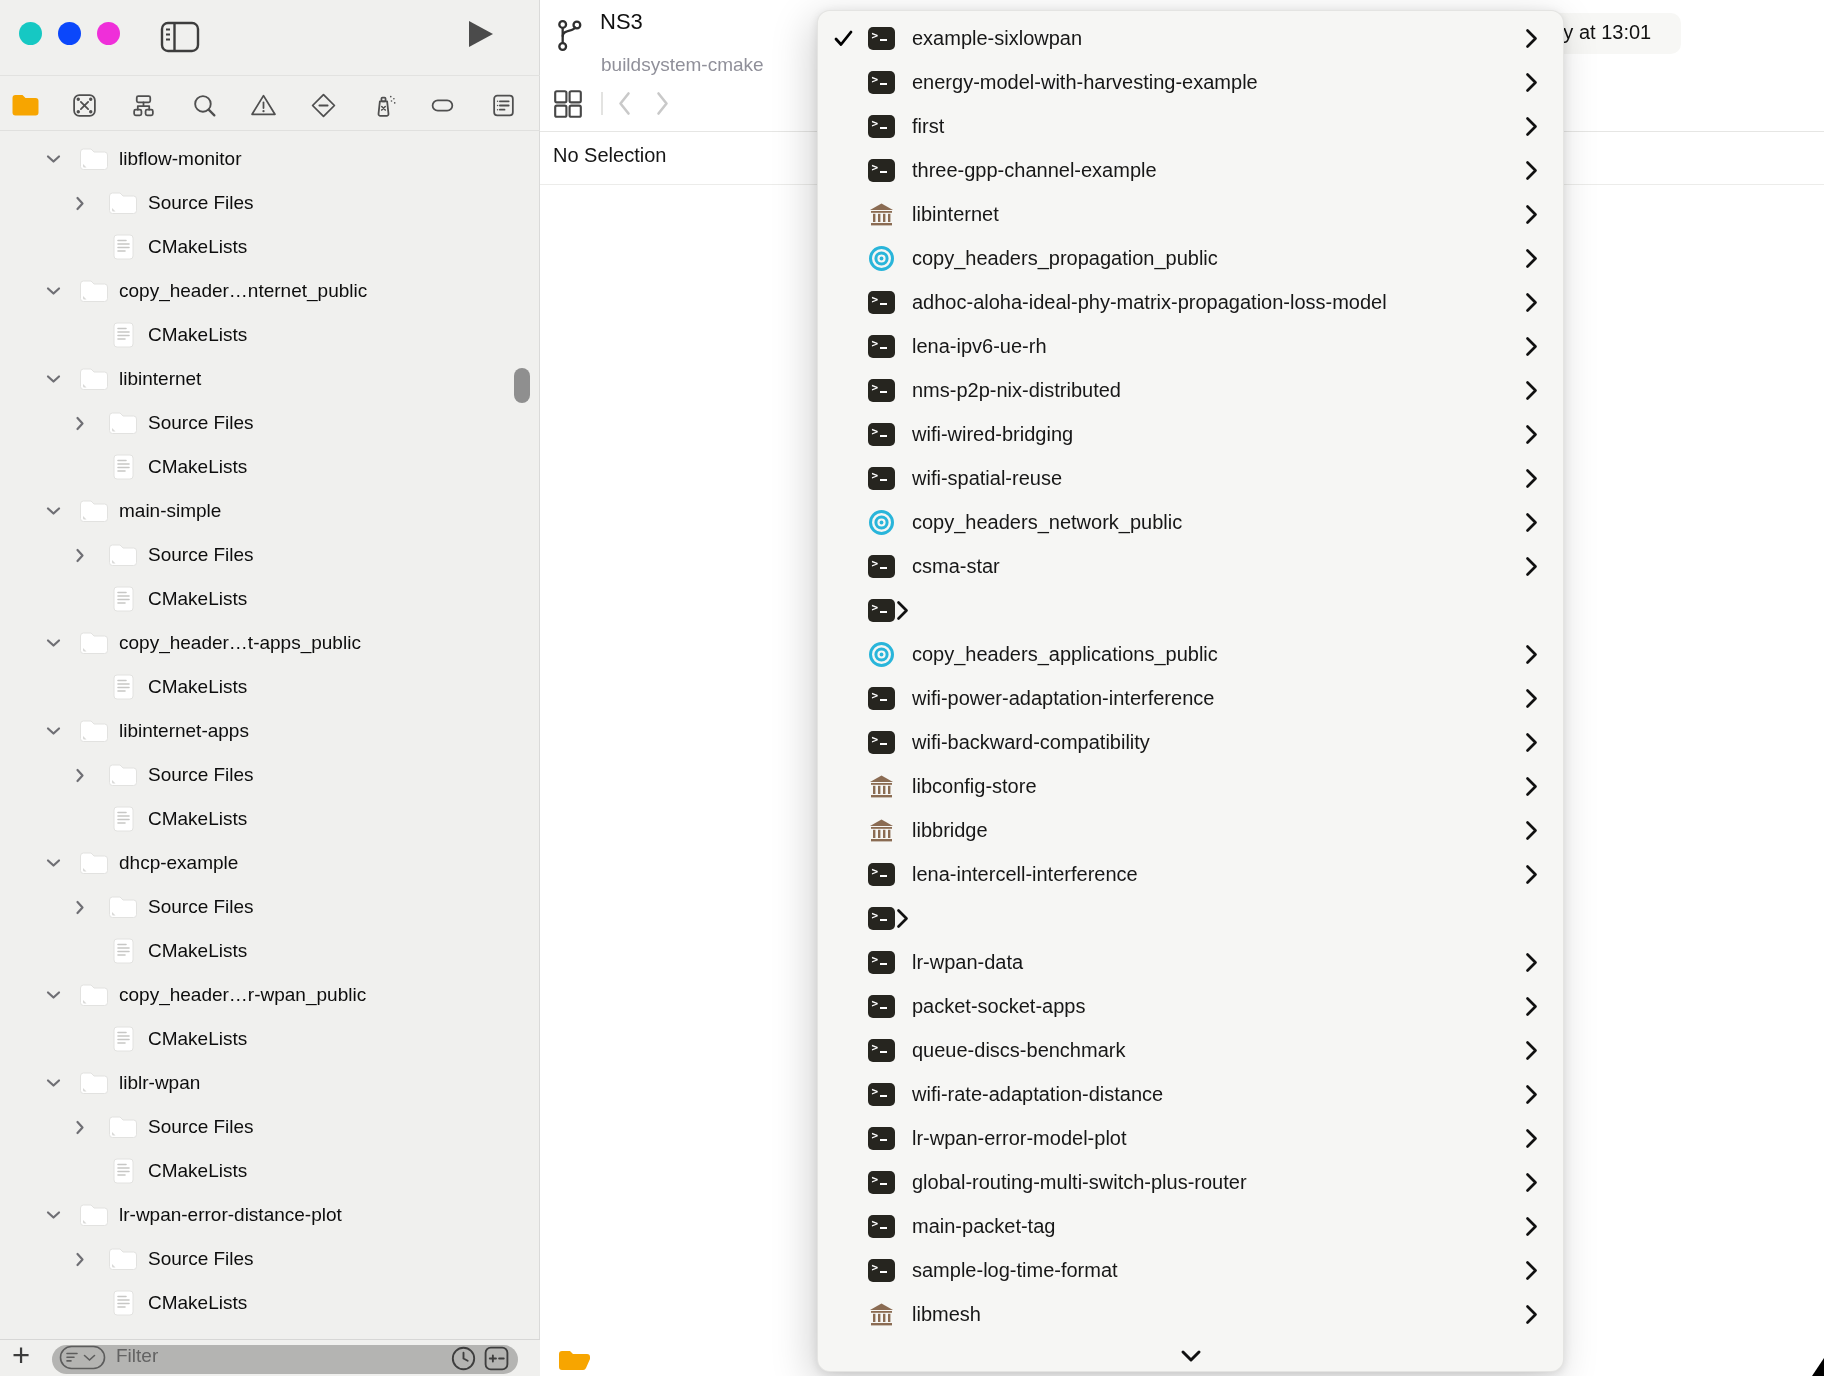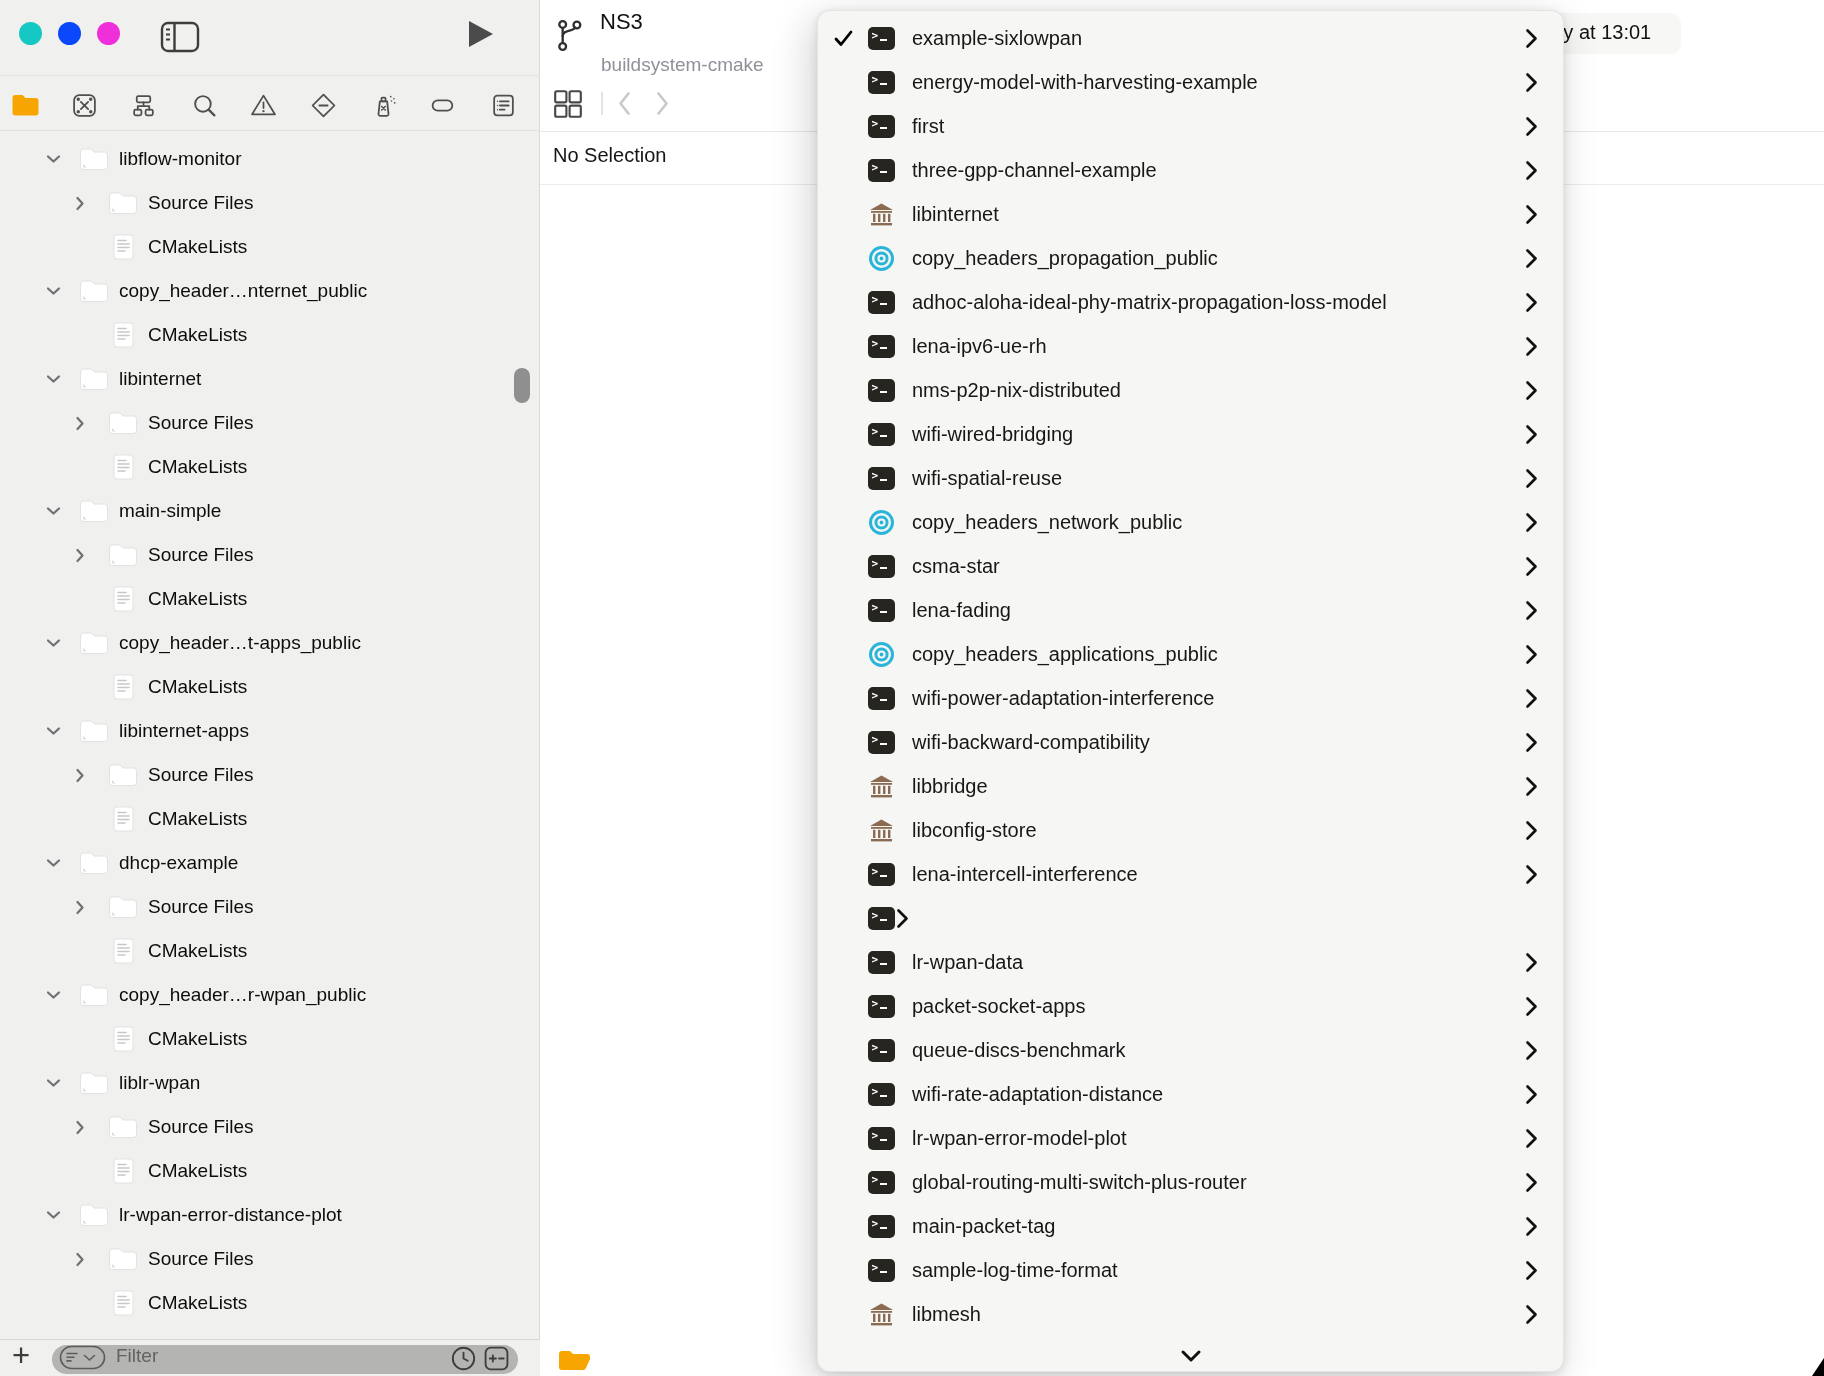--- a/index.html
+++ b/index.html
@@ -798,21 +798,20 @@
     </span>
   </div>
         <div class="menu-row">
     <span class="check-slot"></span>
     <span class="mi-slot">
             <span class="term-ic">
               <span class="gt">&gt;</span>
               <span class="us"></span>
             </span>
           </span>
-    <span class="menu-label">lena-fading</span>
     <span class="sub-chev">
       <svg width="13" height="21" viewBox="0 0 13 21" fill="none" stroke="#111" stroke-width="2.7" stroke-linecap="round" stroke-linejoin="round">
         <path d="M2.5 2.5 L10.5 10.5 L2.5 18.5"></path>
       </svg>
     </span>
   </div>
         <div class="menu-row">
     <span class="check-slot"></span>
     <span class="mi-slot">
             <svg width="27" height="27" viewBox="0 0 27 27" fill="none" stroke="#29b5da">
@@ -864,41 +863,41 @@
             <svg width="27" height="25" viewBox="0 0 27 25" fill="#8a6b52">
               <path d="M13.5 1.5 L25 8 H2 Z"></path>
               <rect x="3" y="9" width="21" height="1.8"></rect>
               <rect x="5" y="11.8" width="2.4" height="8.2"></rect>
               <rect x="10" y="11.8" width="2.4" height="8.2"></rect>
               <rect x="15" y="11.8" width="2.4" height="8.2"></rect>
               <rect x="20" y="11.8" width="2.4" height="8.2"></rect>
               <rect x="3" y="21" width="21" height="2.4"></rect>
             </svg>
           </span>
-    <span class="menu-label">libbridge</span>
+    <span class="menu-label">libconfig-store</span>
     <span class="sub-chev">
       <svg width="13" height="21" viewBox="0 0 13 21" fill="none" stroke="#111" stroke-width="2.7" stroke-linecap="round" stroke-linejoin="round">
         <path d="M2.5 2.5 L10.5 10.5 L2.5 18.5"></path>
       </svg>
     </span>
   </div>
         <div class="menu-row">
     <span class="check-slot"></span>
     <span class="mi-slot">
             <svg width="27" height="25" viewBox="0 0 27 25" fill="#8a6b52">
               <path d="M13.5 1.5 L25 8 H2 Z"></path>
               <rect x="3" y="9" width="21" height="1.8"></rect>
               <rect x="5" y="11.8" width="2.4" height="8.2"></rect>
               <rect x="10" y="11.8" width="2.4" height="8.2"></rect>
               <rect x="15" y="11.8" width="2.4" height="8.2"></rect>
               <rect x="20" y="11.8" width="2.4" height="8.2"></rect>
               <rect x="3" y="21" width="21" height="2.4"></rect>
             </svg>
           </span>
-    <span class="menu-label">libconfig-store</span>
+    <span class="menu-label">libbridge</span>
     <span class="sub-chev">
       <svg width="13" height="21" viewBox="0 0 13 21" fill="none" stroke="#111" stroke-width="2.7" stroke-linecap="round" stroke-linejoin="round">
         <path d="M2.5 2.5 L10.5 10.5 L2.5 18.5"></path>
       </svg>
     </span>
   </div>
         <div class="menu-row">
     <span class="check-slot"></span>
     <span class="mi-slot">
             <span class="term-ic">

